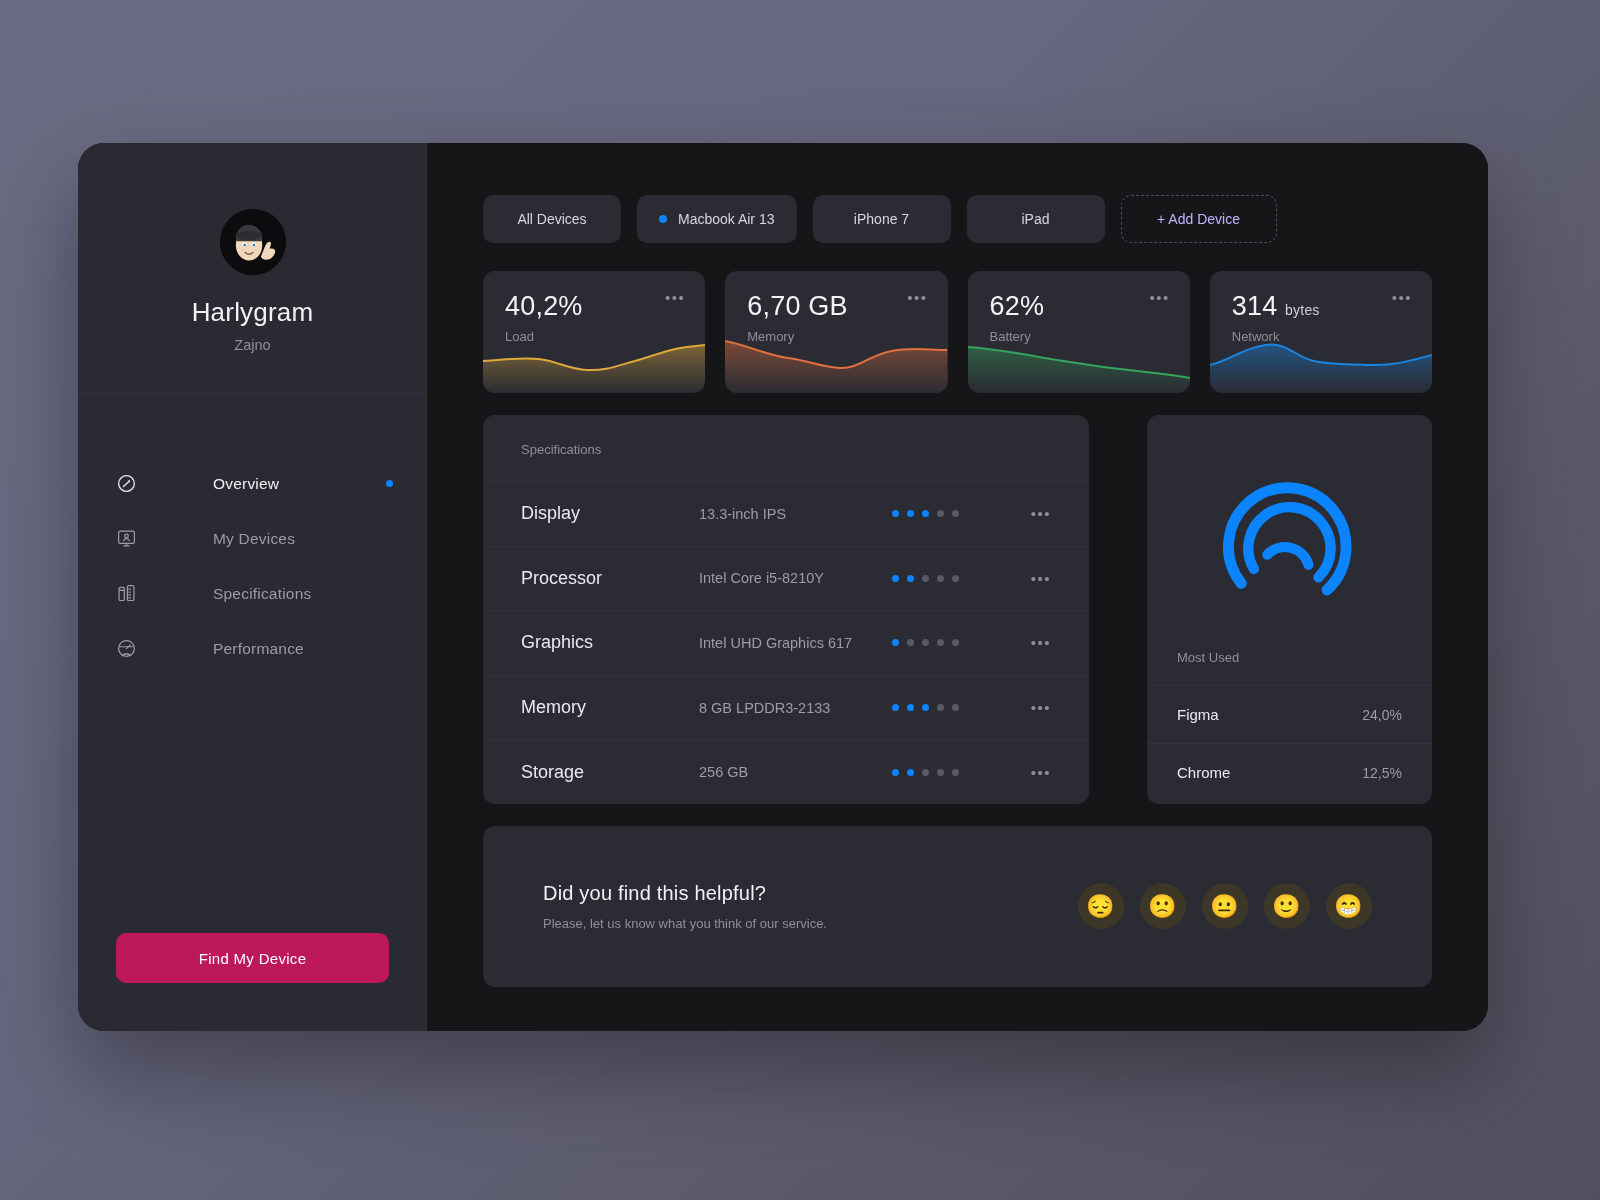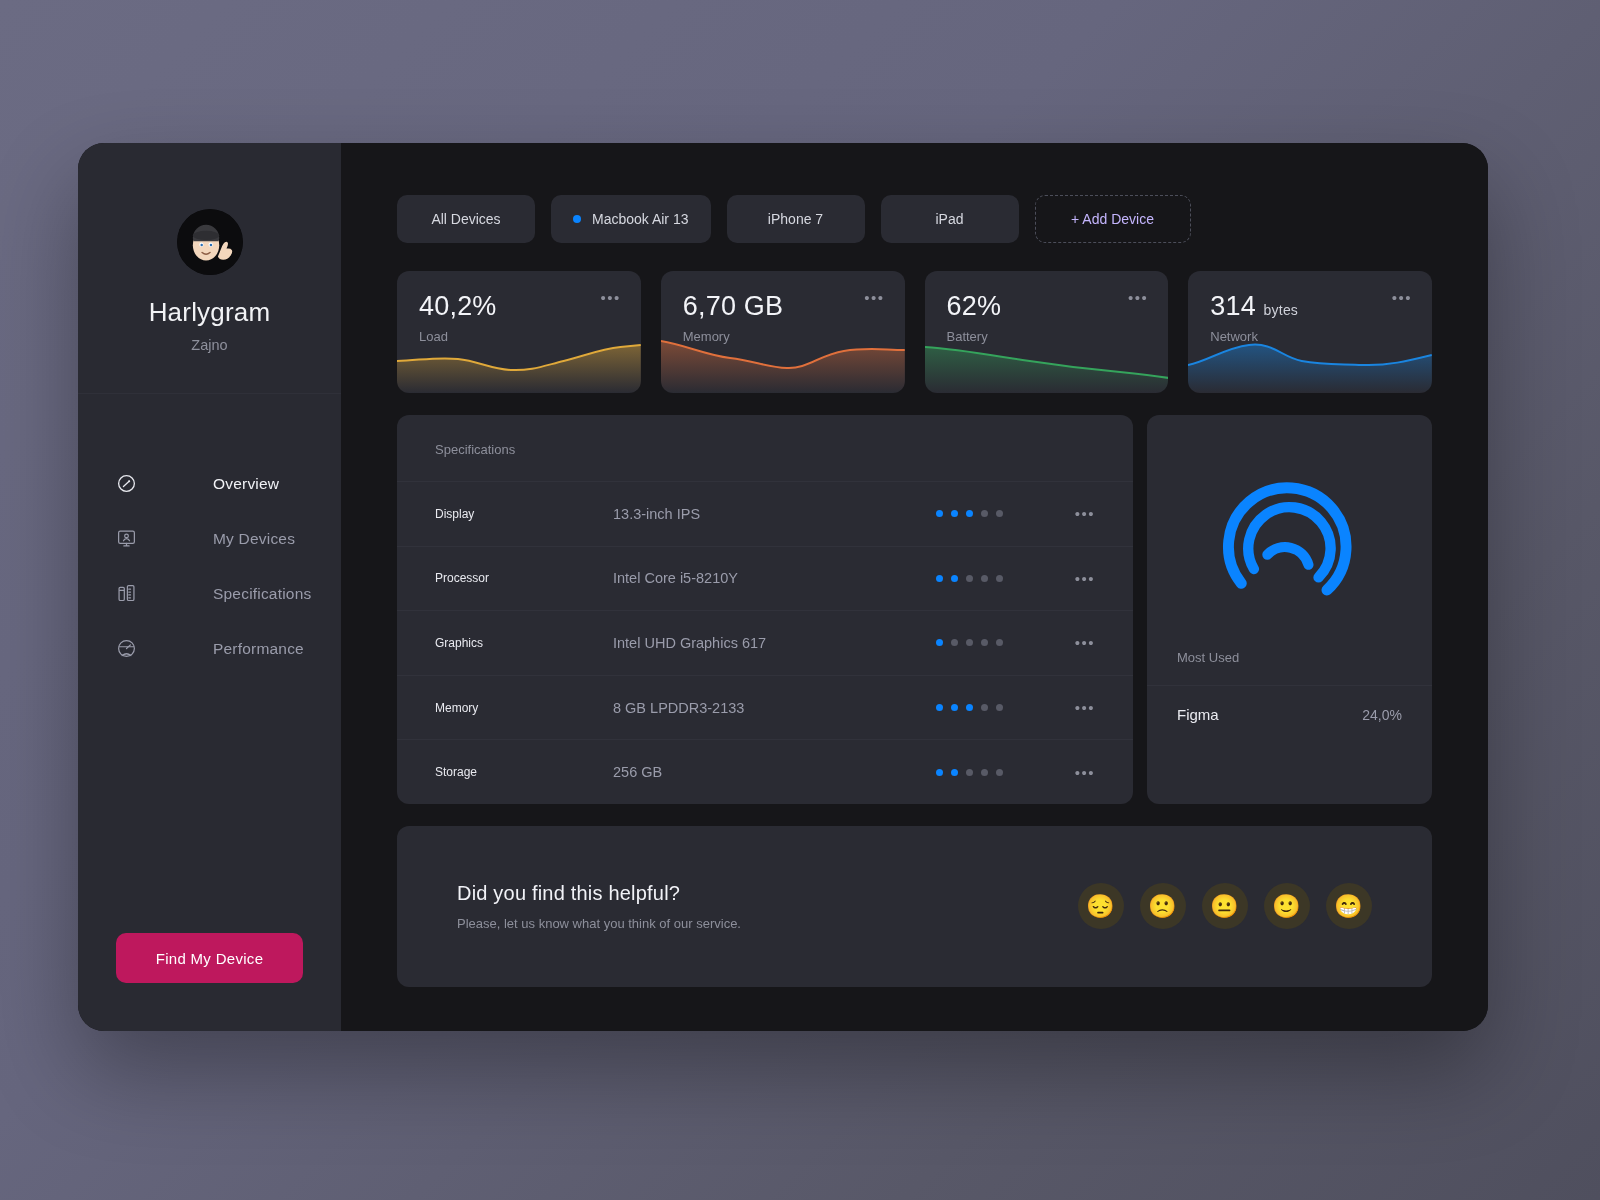--- a/index.html
+++ b/index.html
@@ -19,21 +19,21 @@
     width: 1410px; height: 888px;
     border-radius: 26px;
     overflow: hidden;
     display: flex;
     background: #161619;
     box-shadow: 0 40px 90px rgba(0,0,0,.33);
   }
 
   
   .sidebar {
-    width: 263px;
+    width: 349px;
     background: #292a32;
     display: flex;
     flex-direction: column;
     flex-shrink: 0;
   }
   .profile {
     padding: 66px 0 40px;
     text-align: center;
     border-bottom: 1px solid #2f3039;
   }
@@ -216,21 +216,21 @@
   .spec-row {
     display: flex;
     align-items: center;
     height: 64.6px;
     padding: 0 38px;
     border-top: 1px solid #313views;
     border-top: 1px solid #31323b;
   }
   .spec-name {
     width: 178px;
-    font-size: 12px;
+    font-size: 18px;
     color: #e9eaf0;
     flex-shrink: 0;
   }
   .spec-value {
     flex: 1;
     font-size: 14.5px;
     color: #9a9cab;
   }
   .dots-rating { display: flex; gap: 8px; margin-right: 72px; }
   .rdot { width: 7px; height: 7px; border-radius: 50%; background: #585a66; }
@@ -245,20 +245,21 @@
 
   
   .used-card {
     width: 285px;
     flex-shrink: 0;
     background: #2a2b33;
     border-radius: 12px;
     padding: 30px 0 0;
     display: flex;
     flex-direction: column;
+    margin-left: 44px;
   }
   .gauge {
     height: 205px;
     display: flex;
     align-items: center;
     justify-content: center;
   }
   .used-title {
     font-size: 13px;
     color: #8d8f9b;
@@ -573,20 +574,24 @@
             <path d="M21 71 A35 35 0 1 1 72 75" stroke-width="6.5"></path>
             <path d="M28.5 62.5 A24.5 24.5 0 1 1 67 67.5" stroke-width="6.2"></path>
             <path d="M36.5 54 A14.5 14.5 0 0 1 61 60" stroke-width="6"></path>
           </svg>
         </div>
         <div class="used-title">Most Used</div>
         <div class="used-row">
           <span class="used-name">Figma</span>
           <span class="used-pct">24,0%</span>
         </div>
+        <div class="used-row">
+          <span class="used-name">Chrome</span>
+          <span class="used-pct">12,5%</span>
+        </div>
       </section>
 
     </div>
 
     <section class="feedback">
       <div class="fb-text">
         <div class="fb-title">Did you find this helpful?</div>
         <div class="fb-sub">Please, let us know what you think of our service.</div>
       </div>
       <div class="emojis">

